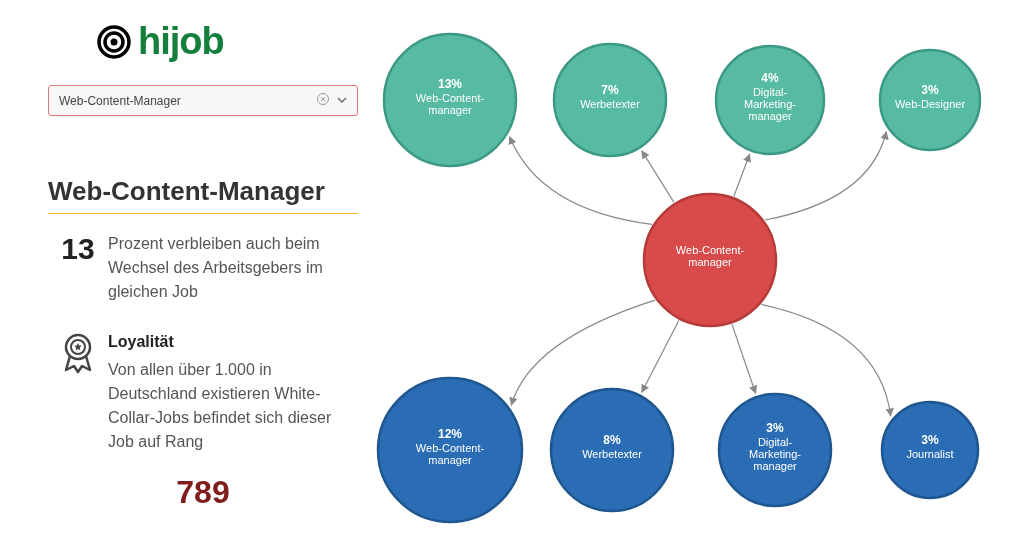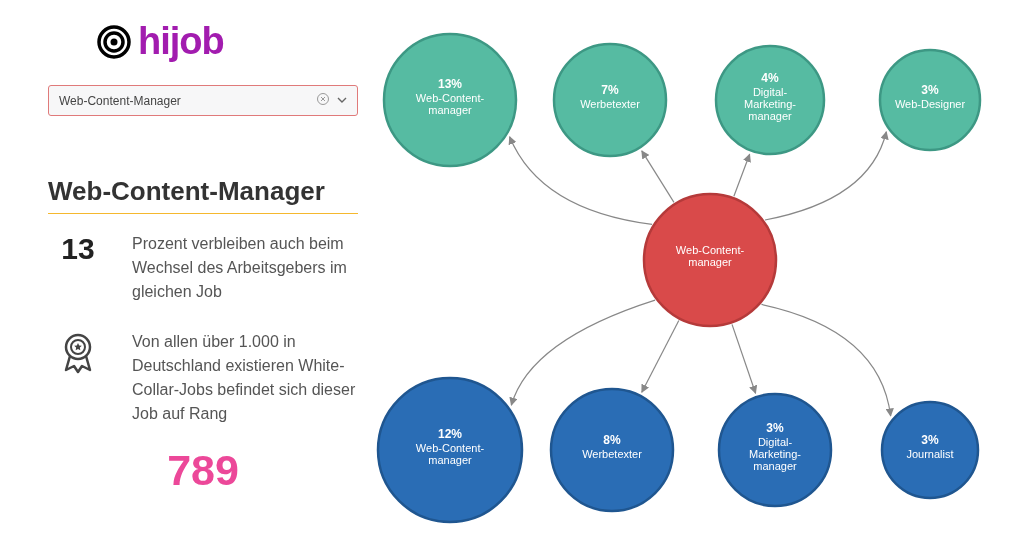--- a/index.html
+++ b/index.html
@@ -21,21 +21,21 @@
     display: flex;
     align-items: center;
     gap: 6px;
     margin-left: 48px;
     margin-bottom: 22px;
   }
   .logo-text {
     font-size: 38px;
     font-weight: 800;
     letter-spacing: -1px;
-    color: #a21caf;
+    color: #15803d;
   }
   .dropdown {
     border: 1px solid #e07a7a;
     border-radius: 3px;
     background: #f7f7f8;
     padding: 7px 10px;
     display: flex;
     align-items: center;
     justify-content: space-between;
     font-size: 12px;
@@ -51,42 +51,41 @@
   .title {
     font-size: 26px;
     font-weight: 700;
     color: #333;
     margin-top: 60px;
     padding-bottom: 6px;
     border-bottom: 1.5px solid #f5b82e;
   }
   .stat-row {
     display: flex;
-    gap: 24px;
     margin-top: 18px;
     align-items: flex-start;
   }
   .big-num {
     font-size: 30px;
     font-weight: 800;
     color: #222;
     width: 60px;
     text-align: center;
   }
   .stat-text {
     font-size: 16px;
     color: #555;
     line-height: 1.5;
     flex: 1;
   }
   .stat-text b { font-weight: 700; display:block; margin-bottom:4px; color:#222;}
   .rank {
-    font-size: 43px;
+    font-size: 32px;
     font-weight: 800;
-    color: #ec4899;
+    color: #7f1d1d;
     text-align: center;
     margin-top: 20px;
   }
   .chart {
     position: absolute;
     left: 370px;
     top: 0;
     width: 640px;
     height: 554px;
   }
@@ -139,20 +138,21 @@
   <div class="stat-row" style="margin-top:26px;">
     <div class="badge-icon" style="width:60px;text-align:center;">
       <svg viewBox="0 0 44 44">
         <circle cx="22" cy="17" r="12" fill="none" stroke="#444" stroke-width="2.5"></circle>
         <circle cx="22" cy="17" r="7" fill="none" stroke="#444" stroke-width="2"></circle>
         <path d="M22 13 l1.2 2.4 2.6 .4 -1.9 1.8 .4 2.6 -2.3-1.2 -2.3 1.2 .4-2.6 -1.9-1.8 2.6-.4z" fill="#444"></path>
         <path d="M14 26 L10 40 L18 36 L22 42 L26 36 L34 40 L30 26" fill="none" stroke="#444" stroke-width="2.5" stroke-linejoin="round"></path>
       </svg>
     </div>
     <div class="stat-text">
+      <b>Loyalität</b>
       <span>Von allen über 1.000 in Deutschland existieren White-Collar-Jobs befindet sich dieser Job auf Rang</span>
     </div>
   </div>
 
   <div class="rank">789</div>
 </div>
 
 <div class="chart">
   <svg viewBox="0 0 640 554">
     <defs>

